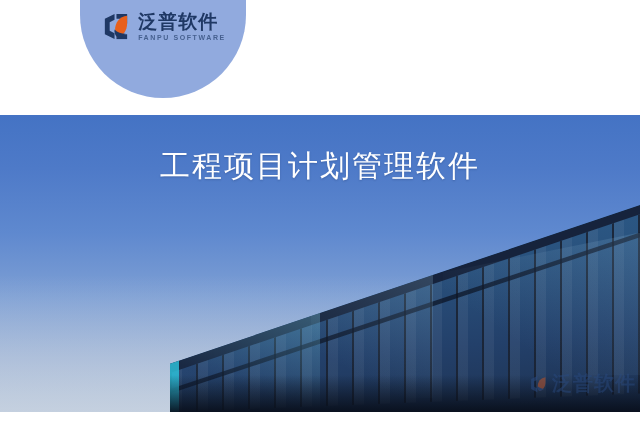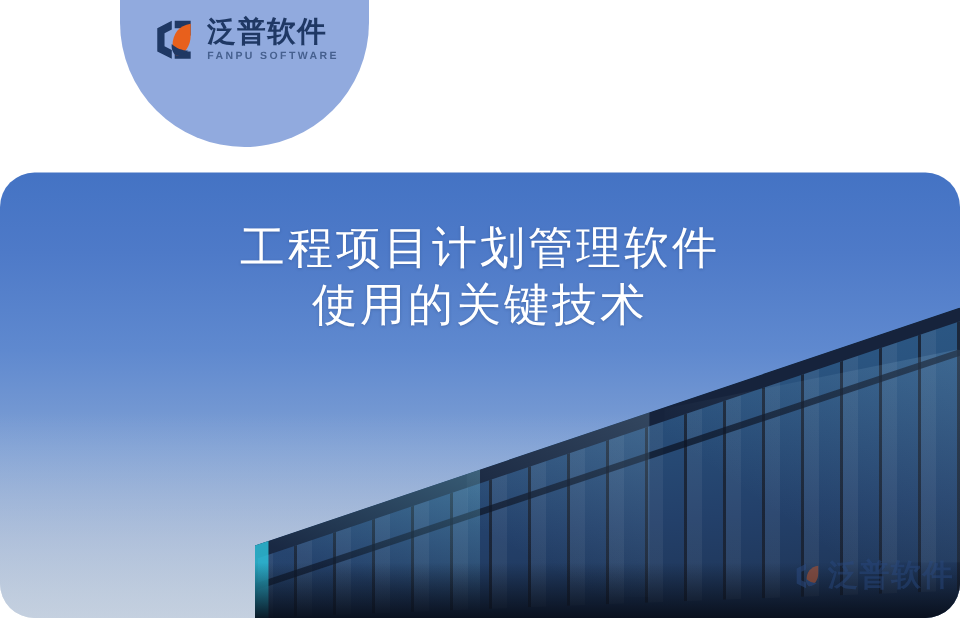--- a/index.html
+++ b/index.html
@@ -44,21 +44,20 @@
   .hero{
     position:absolute; left:0; top:115px; width:640px; height:297px;
     overflow:hidden;
     background:linear-gradient(180deg,
       #4473c4 0%,
       #4e7ac8 18%,
       #5f89cf 40%,
       #7fa0d4 62%,
       #9bb0d2 82%,
       #afbdd0 100%);
-    border-radius:23px;
   }
   
   .hero-haze{
     position:absolute; left:0; bottom:0; width:100%; height:46%;
     background:linear-gradient(180deg, rgba(255,255,255,0) 0%, rgba(214,224,236,.55) 100%);
   }
 
   
   .building{
     position:absolute; right:0; bottom:0; width:470px; height:230px;
@@ -187,21 +186,20 @@
       <div class="glass-mid-rail"></div>
       <div class="glass-reflect-a"></div>
       <div class="glass-reflect-b"></div>
       <div class="glass-reflect-c"></div>
       <div class="edge-glow"></div>
       <div class="building-shadow"></div>
     </div>
 
     <h1 class="hero-title">
       <span class="line">工程项目计划管理软件</span>
-      <span class="line">使用的关键技术</span>
     </h1>
 
     <div class="watermark">
       <div class="wm-logo">
         <span class="wm-mark">
           <svg viewBox="0 0 64 64" width="20" height="20" aria-hidden="true">
             <path d="M10 16 L30 6 L30 18 L20 23 L20 41 L30 46 L30 58 L10 48 Z" fill="#2a4a80"></path>
             <path d="M56 10 C40 12 31 24 31 40 C31 46 33 51 36 54 C48 52 56 40 56 26 Z" fill="#b9532a"></path>
             <path d="M36 54 C31 50 29 44 30 38 C36 44 44 47 53 47 C48 51 42 54 36 54 Z" fill="#2a4a80"></path>
           </svg>

